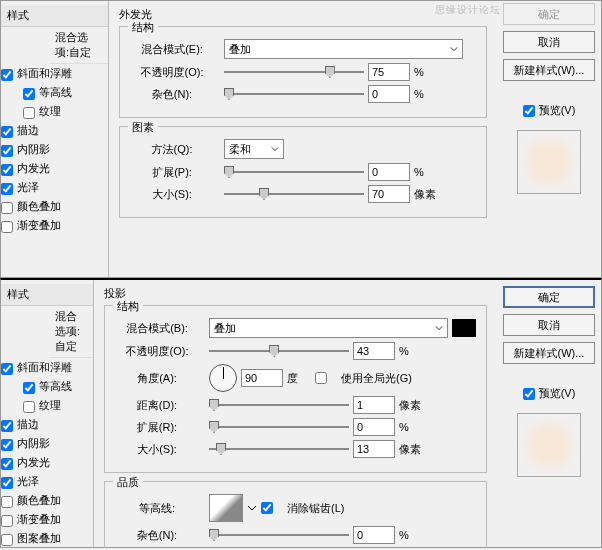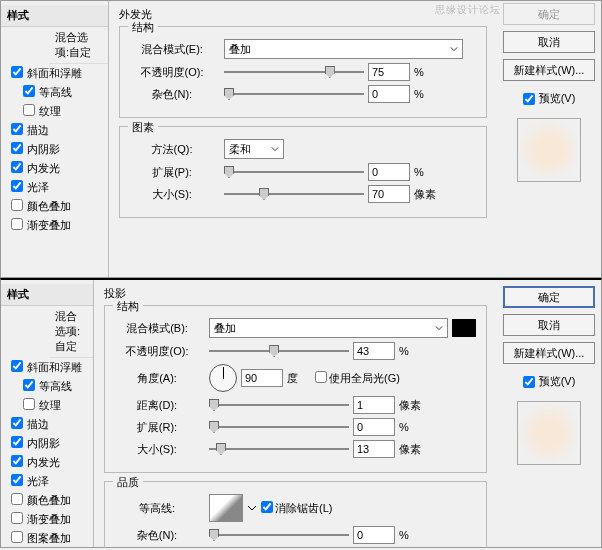--- a/index.html
+++ b/index.html
@@ -1,23 +1,23 @@
 <!DOCTYPE html>
 <html><head>
 <meta charset="utf-8">
 <style>
 * { box-sizing: border-box; margin: 0; padding: 0; font-family: "Microsoft YaHei", sans-serif; font-size: 11px; }
 body { background: #f0f0f0; width: 602px; }
 .panel { background: #f0f0f0; border: 1px solid #999; display: flex; position: relative; }
 .panel + .panel { border-top: 2px solid #000; }
 .sidebar { width: 108px; border-right: 1px solid #bbb; padding: 4px 0; }
-.sidebar-title { background: #e8e8e8; padding: 3px 6px; font-weight: bold; border-bottom: 1px solid #ccc; }
+.sidebar-title { background: #e8e8e8; padding: 3px 6px; font-weight: normal; border-bottom: 1px solid #ccc; }
 .blend-row { padding: 3px 6px; border-bottom: 1px solid #ddd; margin-left: 48px; }
 .style-list { }
-.style-item { display: flex; align-items: flex-start; padding: 2px 10px; cursor: pointer; }
+.style-item { display: flex; align-items: flex-end; padding: 2px 0; cursor: pointer; }
 .style-item.indent { padding-left: 22px; }
 .style-item input[type=checkbox] { margin-right: 4px; width: 12px; height: 12px; }
 .main { flex: 1; padding: 6px 10px; }
 .main-title { margin-bottom: 4px; }
 .group { border: 1px solid #bbb; margin-bottom: 8px; padding: 8px 10px 10px; position: relative; }
 .group-title { position: absolute; top: -7px; left: 8px; background: #f0f0f0; padding: 0 4px; }
 .row { display: flex; align-items: center; margin: 4px 0; gap: 4px; }
 .row-label { width: 84px; text-align: center; margin-right: 6px; }
 .dropdown { border: 1px solid #888; background: #fff; height: 20px; display: flex; align-items: center; justify-content: space-between; padding: 0 4px; min-width: 60px; }
 .dropdown.wide { width: 239px; }
@@ -35,25 +35,25 @@
 .gradient-bar { border: 1px solid #000; height: 24px; width: 180px; display: flex; }
 .grad-a { flex: 1; background: linear-gradient(to right, #ffffd0, #ffffe8); }
 .grad-b { width: 40px; background-image: conic-gradient(#ccc 25%, #fff 25% 50%, #ccc 50% 75%, #fff 75%); background-size: 8px 8px; }
 .grad-arrow { width: 16px; background: #000; display:flex; align-items:center; justify-content:center; }
 .angle-dial { width: 28px; height: 28px; border: 1px solid #555; border-radius: 50%; position: relative; background: #f8f8f8; }
 .angle-dial::after { content:""; position:absolute; width:1px; height:12px; background:#000; left:50%; top:2px; transform-origin: bottom; }
 .contour { width: 34px; height: 28px; border: 1px solid #888; background: linear-gradient(135deg, #fff 40%, #888 60%); }
 .right-col { width: 104px; padding: 6px 8px; display: flex; flex-direction: column; gap: 6px; align-items: center; }
 .btn { width: 92px; height: 22px; border: 1px solid #888; background: #f4f4f4; display: flex; align-items: center; justify-content: center; cursor: pointer; }
 .btn.primary { border: 2px solid #4a6fb0; }
-.preview-check { display: flex; align-items: center; gap: 4px; margin-top: 4px; }
+.preview-check { display: flex; align-items: center; gap: 4px; margin-top: 16px; }
 .preview-box { width: 64px; height: 64px; border: 1px solid #aaa; margin-top: 6px; background: radial-gradient(circle, #f8e8d8 30%, #f0f0f0 70%); }
 .hexlabel { position: absolute; font-weight: bold; font-size: 13px; }
 .watermark { position: absolute; top: 2px; right: 100px; color: #bbb; font-size: 10px; letter-spacing: 1px; }
-label{display:flex;align-items:flex-start;gap:2px;}
+label{display:flex;align-items:center;gap:14px;}
 input[type=checkbox]{width:12px;height:12px;}
 </style>
 </head>
 <body>
 
 <div class="panel" style="height:278px;">
   <span class="watermark">思缘设计论坛</span>
   <div class="sidebar">
     <div class="sidebar-title">样式</div>
     <div class="blend-row">混合选项:自定</div>

